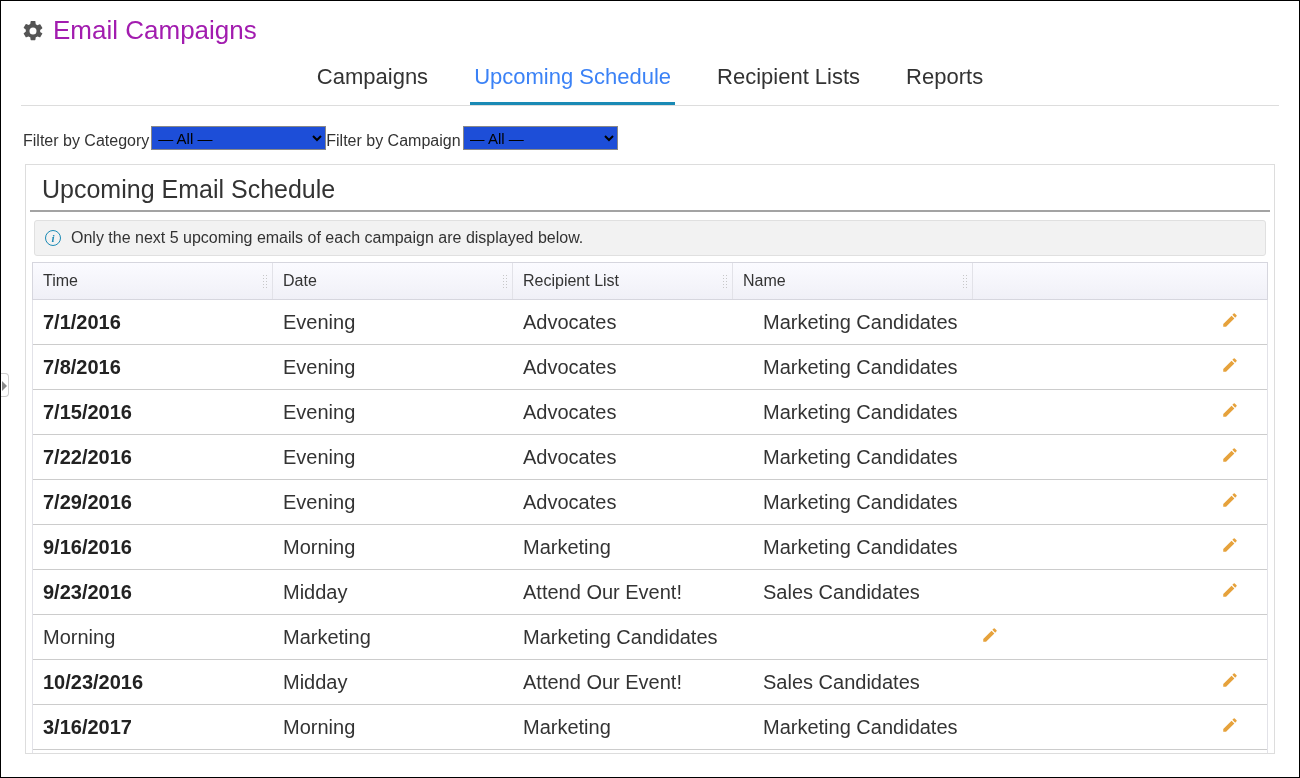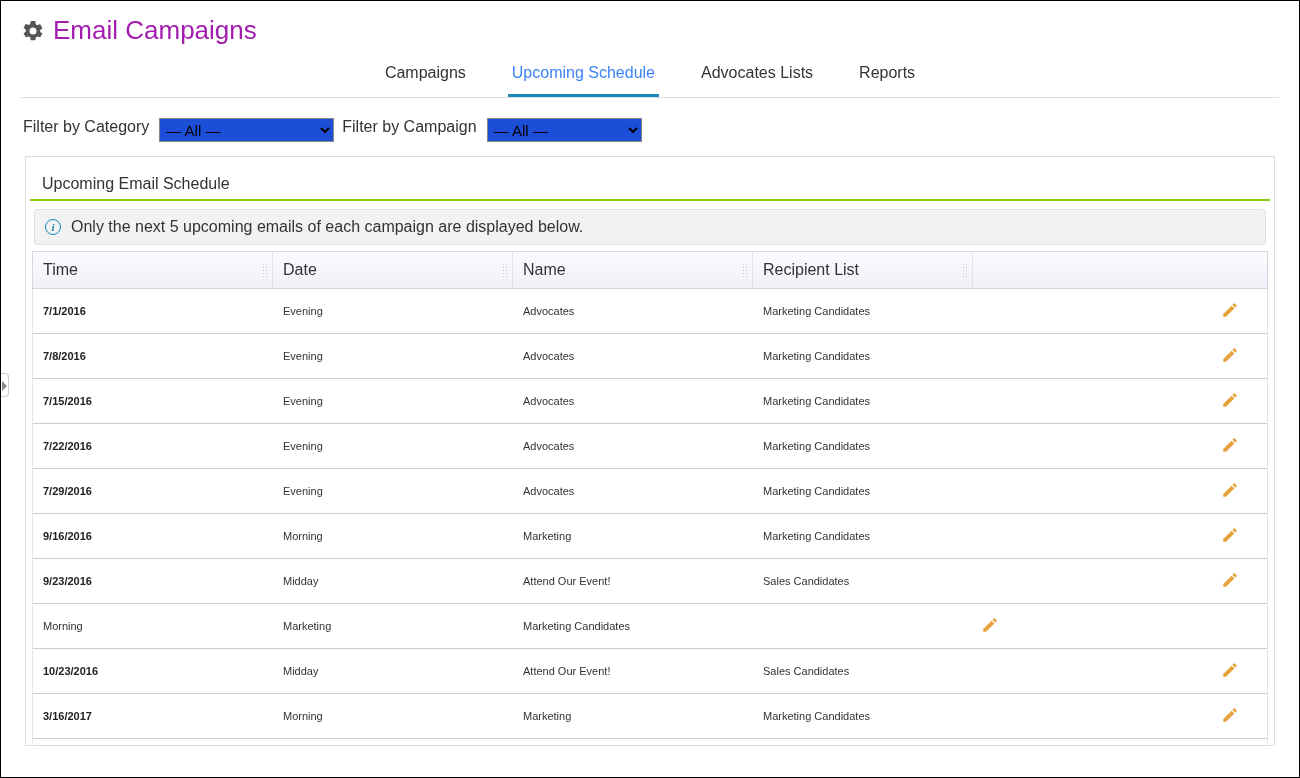--- a/index.html
+++ b/index.html
@@ -31,35 +31,34 @@
   }
   .tabs {
     display: flex;
     justify-content: center;
     gap: 38px;
     border-bottom: 1px solid #ddd;
     margin: 0 20px;
     padding-bottom: 0;
   }
   .tab {
-    font-size: 16px;
+    font-size: 22px;
     color: #333;
     padding: 10px 4px 12px 4px;
     cursor: pointer;
     border-bottom: 3px solid transparent;
   }
   .tab.active {
     color: #3b82f6;
     border-bottom: 3px solid #1a8ab5;
   }
   .filters {
     padding: 20px 20px 14px 22px;
     display: flex;
-    align-items: flex-start;
-    gap: 8px;
+    align-items: flex-end;
     font-size: 16px;
     color: #333;
   }
   .filters label { margin-right: 2px; }
   .filters select {
     font-size: 15px;
     height: 24px;
     border: 1px solid #888;
     background: #1d4ed8;
     padding: 0 2px;
@@ -68,26 +67,26 @@
   #camp-select { width: 155px; margin-right: 4px; }
 
   .panel {
     margin: 0 24px 0 24px;
     border: 1px solid #ddd;
     height: 590px;
     overflow: hidden;
     position: relative;
   }
   .panel-title {
-    font-size: 16px;
+    font-size: 25px;
     font-weight: 400;
     color: #333;
     padding: 10px 12px 6px 12px;
-    border-bottom: 2px solid #84cc16;
-    margin: 8px 4px;
+    border-bottom: 2px solid #a3a3a3;
+    margin: 0 4px;
   }
   .info-bar {
     margin: 8px 8px 0 8px;
     background: #f2f2f2;
     border: 1px solid #e0e0e0;
     border-radius: 3px;
     padding: 8px 10px;
     display: flex;
     align-items: center;
     gap: 10px;
@@ -150,21 +149,21 @@
   }
   .row {
     display: flex;
     align-items: center;
     border-bottom: 1px solid #ccc;
     min-height: 45px;
     padding: 10px 0;
   }
   .cell {
     padding: 0 10px;
-    font-size: 11px;
+    font-size: 20px;
     color: #333;
   }
   .cell.col-date { font-weight: 700; color: #222; }
   .cell.col-edit {
     text-align: right;
     padding-right: 14px;
   }
   .pencil {
     width: 18px; height: 18px;
     display: inline-block;
@@ -203,21 +202,21 @@
 <div class="header">
   <svg class="gear" viewBox="0 0 24 24">
       <path d="M19.14,12.94a7.14,7.14,0,0,0,.05-.94,7.14,7.14,0,0,0-.05-.94l2.03-1.58a.5.5,0,0,0,.12-.64l-1.92-3.32a.5.5,0,0,0-.61-.22l-2.39.96a7.03,7.03,0,0,0-1.62-.94l-.36-2.54A.5.5,0,0,0,13.9,2h-3.8a.5.5,0,0,0-.49.42L9.25,4.96a7.03,7.03,0,0,0-1.62.94l-2.39-.96a.5.5,0,0,0-.61.22L2.71,8.48a.5.5,0,0,0,.12.64l2.03,1.58a7.14,7.14,0,0,0-.05.94,7.14,7.14,0,0,0,.05.94L2.83,14.16a.5.5,0,0,0-.12.64l1.92,3.32a.5.5,0,0,0,.61.22l2.39-.96a7.03,7.03,0,0,0,1.62.94l.36,2.54a.5.5,0,0,0,.49.42h3.8a.5.5,0,0,0,.49-.42l.36-2.54a7.03,7.03,0,0,0,1.62-.94l2.39.96a.5.5,0,0,0,.61-.22l1.92-3.32a.5.5,0,0,0-.12-.64ZM12,15.5A3.5,3.5,0,1,1,15.5,12,3.5,3.5,0,0,1,12,15.5Z"></path>
     </svg>
   <h1>Email Campaigns</h1>
 </div>
 
 <div class="tabs" id="tabs-nav">
     <div class="tab">Campaigns</div>
     <div class="tab active">Upcoming Schedule</div>
-    <div class="tab">Advocates Lists</div>
+    <div class="tab">Recipient Lists</div>
     <div class="tab">Reports</div>
   </div>
 
 <div class="filters">
   <label>Filter by Category</label>
   <select id="cat-select">
     <option>— All —</option>
   </select>
   <label>Filter by Campaign</label>
   <select id="camp-select">
@@ -230,22 +229,22 @@
 
   <div class="info-bar">
     <span class="info-icon">i</span>
     <span>Only the next 5 upcoming emails of each campaign are displayed below.</span>
   </div>
 
   <div class="grid-wrap">
     <div class="grid-header">
       <div class="gh col-time"><span>Time</span><span class="drag"></span></div>
       <div class="gh col-date"><span>Date</span><span class="drag"></span></div>
+      <div class="gh col-rec"><span>Recipient List</span><span class="drag"></span></div>
       <div class="gh col-name"><span>Name</span><span class="drag"></span></div>
-      <div class="gh col-rec"><span>Recipient List</span><span class="drag"></span></div>
       <div class="gh col-edit"></div>
     </div>
     <div class="grid-body" id="grid-body">
         <div class="row">
           <div class="cell col-date">7/1/2016</div>
           <div class="cell col-time">Evening</div>
           <div class="cell col-name">Advocates</div>
           <div class="cell col-rec">Marketing Candidates</div>
           <div class="cell col-upd"></div>
           <div class="cell col-edit"><span class="pencil"><svg viewBox="0 0 24 24">

